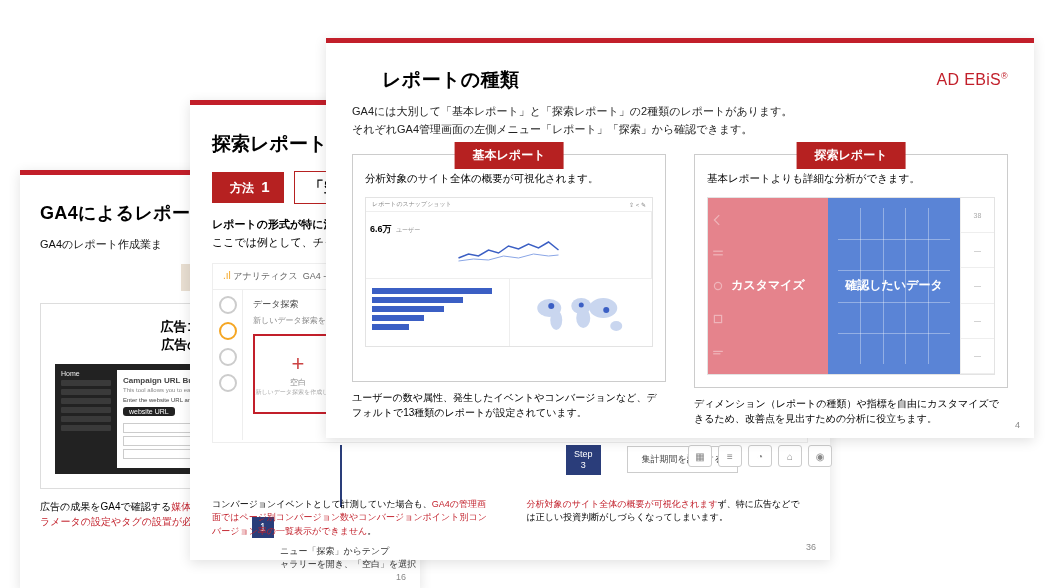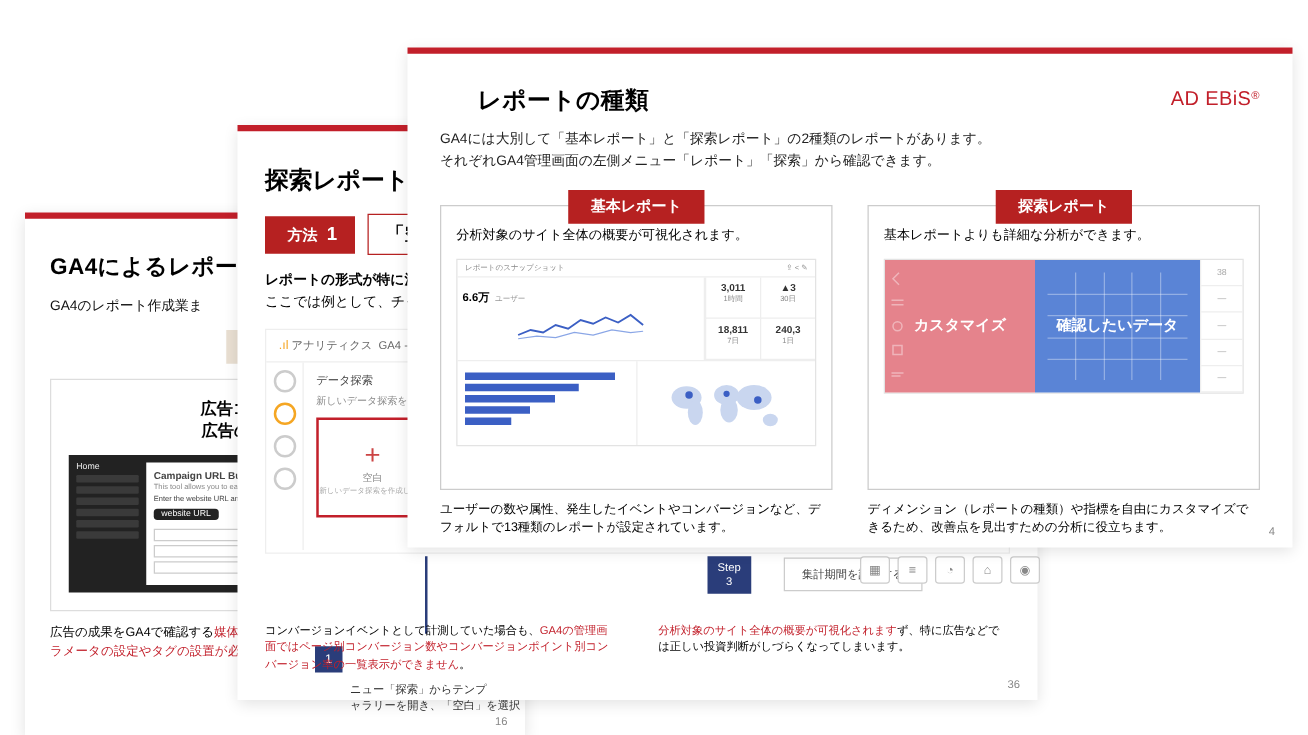--- a/index.html
+++ b/index.html
@@ -78,21 +78,21 @@
     .slide-front {
       left: 326px; top: 38px;
       width: 708px; height: 400px;
       padding: 24px 26px 14px;
     }
     .slide-front .head-row { display:flex; justify-content:space-between; align-items:center;margin-left:30px;}
     .slide-front h2 { font-size:19px; font-weight:700; letter-spacing:0.02em;}
     .logo { font-size:16px; font-weight:400; color:#c21f2a; letter-spacing:0.02em;}
     .logo .dot { font-size:9px; vertical-align:text-top;}
     .slide-front .lead { font-size:11px; margin-top:10px; line-height:1.6; color:#222;}
-    .panels { display:flex; gap:28px; margin-top:26px; }
+    .panels { display:flex; gap:28px; margin-top:16px; }
     .panel { flex:1; position:relative; }
     .panel-tag { position:absolute; top:-12px; left:50%; transform:translateX(-50%); background:#b62121; color:#fff; padding:5px 18px; font-size:12px; font-weight:600; z-index:2; }
     .panel-inner { border:1px solid #ccc; padding:16px 12px 12px; min-height:228px; }
     .panel-inner .pdesc { font-size:10.5px; line-height:1.5; }
 
     
     .rep-mock { margin-top:10px; border:1px solid #e3e3e3; height:150px; background:#fff; display:flex; flex-direction:column; }
     .rep-mock .rhead { height:14px; border-bottom:1px solid #eee; display:flex; align-items:center; padding:0 6px; font-size:6px; color:#888; justify-content:space-between;}
     .rep-mock .upper { flex:1; display:flex; border-bottom:1px solid #eee;}
     .rep-mock .chart { flex:1; padding:6px 4px; border-right:1px solid #eee;}
@@ -104,21 +104,21 @@
     .rep-mock .stats .st .sval { font-size:8px; color:#333; font-weight:600;}
     .rep-mock .lower { flex:1; display:flex;}
     .rep-mock .bars { flex:1; padding:6px; border-right:1px solid #eee;}
     .rep-mock .bars .bar { height:6px; background:#3b5fc4; margin:3px 0;}
     .rep-mock .map { flex:1; padding:6px; display:flex; justify-content:center; align-items:center;}
     .rep-mock .map svg { width:100%; height:50px;}
 
     .panel .ptail { font-size:10px; line-height:1.5; margin-top:8px;}
 
     
-    .exp-mock { margin-top:10px; border:1px solid #e3e3e3; height:108px; display:flex; position:relative; background:#fff;}
+    .exp-mock { margin-top:10px; border:1px solid #e3e3e3; height:178px; display:flex; position:relative; background:#fff;}
     .exp-mock .side1 { width:120px; background:#e5838c; display:flex; align-items:center; justify-content:center; color:#fff; font-size:12px; font-weight:600; text-align:center; padding:0 6px;}
     .exp-mock .side1 .icol { position:absolute; left:4px; top:0; bottom:0; width:16px; display:flex; flex-direction:column; justify-content:space-around; padding:6px 0;}
     .exp-mock .side1 .icol .ic { width:12px; height:12px; opacity:0.4; }
     .exp-mock .main { flex:1; background:#5a84d6; display:flex; align-items:center; justify-content:center; color:#fff; font-size:12px; font-weight:600; position:relative;}
     .exp-mock .main .grid { position:absolute; inset:10px; }
     .exp-mock .main .grid .gl { position:absolute; background:rgba(255,255,255,0.35);}
     .exp-mock .main .grid .glc { height:100%; width:1px;}
     .exp-mock .main .grid .glr { width:100%; height:1px;}
     .exp-mock .right { width:34px; display:flex; flex-direction:column; border-left:1px solid #eee; }
     .exp-mock .right .rc { flex:1; border-bottom:1px solid #eee; font-size:7px; color:#aaa; display:flex; align-items:center; justify-content:center;}
@@ -262,38 +262,20 @@
           </div>
           <div class="upper">
             <div class="chart">
               <span class="num">6.6万</span>
               <span class="nsub">ユーザー</span>
               <svg viewBox="0 0 100 30">
                 <polyline fill="none" stroke="#3b5fc4" stroke-width="1.5" points="0,22 10,18 20,20 30,14 40,17 50,10 60,13 70,8 80,12 90,6 100,14"></polyline>
                 <polyline fill="none" stroke="#8aa6e6" stroke-width="1" points="0,25 15,23 30,24 45,20 60,22 75,18 90,20 100,19"></polyline>
               </svg>
             </div>
-            <div class="stats">
-              <div class="st">
-                  <div class="sval">3,011</div>
-                  <div>1時間</div>
-                </div>
-              <div class="st">
-                  <div class="sval">▲3</div>
-                  <div>30日</div>
-                </div>
-              <div class="st">
-                  <div class="sval">18,811</div>
-                  <div>7日</div>
-                </div>
-              <div class="st">
-                  <div class="sval">240,3</div>
-                  <div>1日</div>
-                </div>
-            </div>
           </div>
           <div class="lower">
             <div class="bars">
               <div class="bar" style="width:92%"></div>
               <div class="bar" style="width:70%"></div>
               <div class="bar" style="width:55%"></div>
               <div class="bar" style="width:40%"></div>
               <div class="bar" style="width:28%"></div>
             </div>
             <div class="map">

